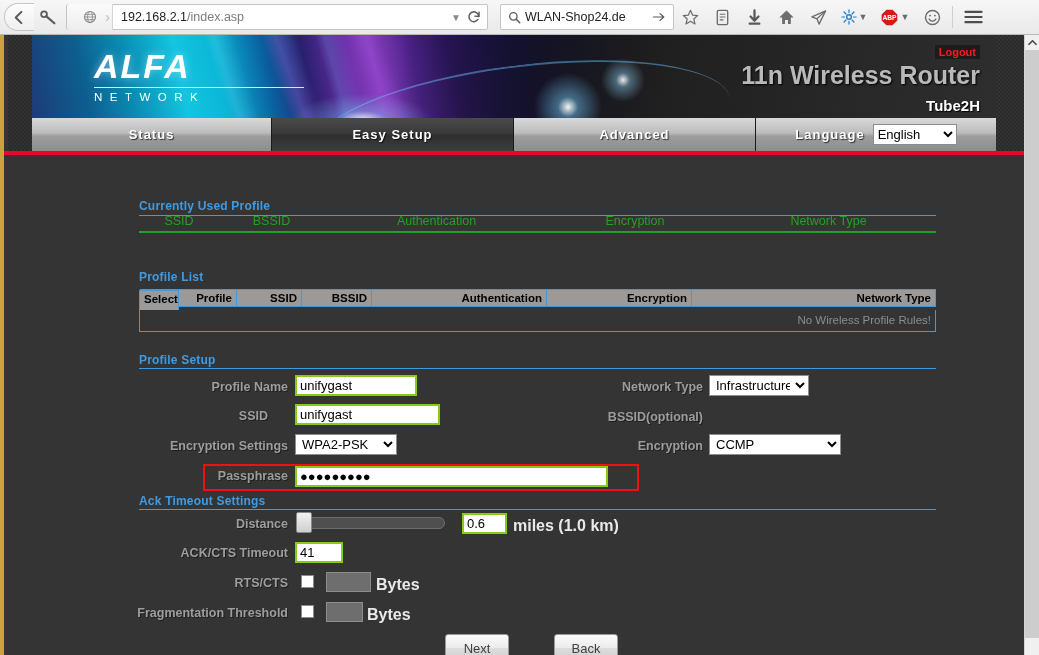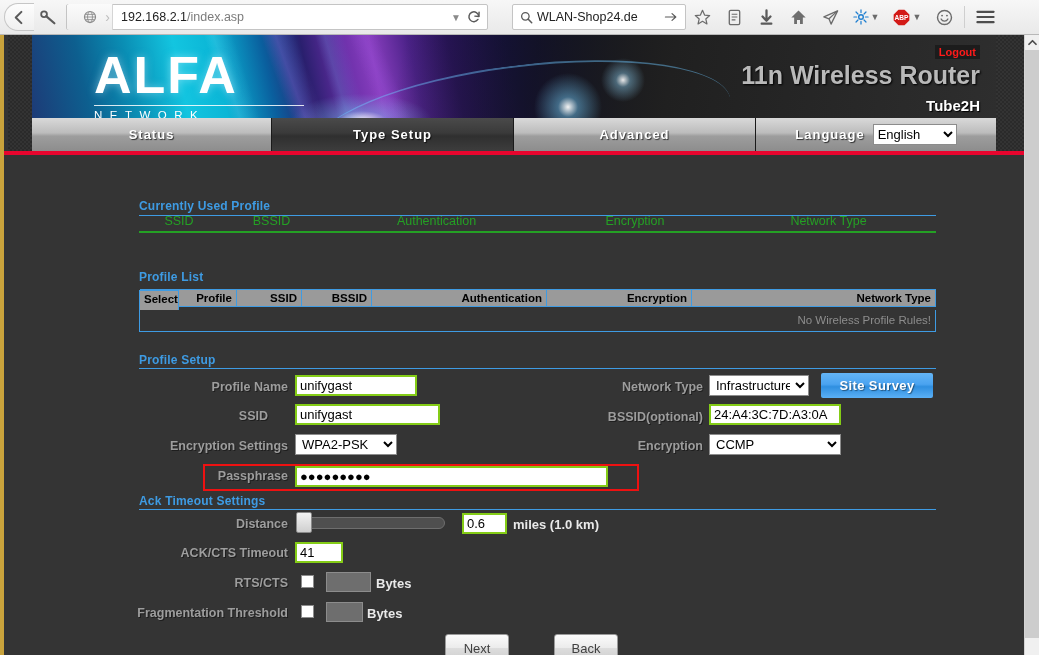--- a/index.html
+++ b/index.html
@@ -61,21 +61,21 @@
   #url-right {
     display:flex;align-items:center;gap:6px;
     padding-right: 6px;
   }
   #search-container {
     width: 174px; height: 26px;
     background: #fff;
     border: 1px solid #c4c4c4;
     border-radius: 2px;
     display:flex;align-items:center;
-    margin-left: 24px;
+    margin-left: 12px;
   }
   #search-text {
     flex:1; font-size: 12.5px; color: #222;
     padding-left: 4px; white-space:nowrap;overflow:hidden;
   }
   .tb-icon {
     width: 32px; height: 28px;
     display:flex;align-items:center;justify-content:center;
     color:#606060;
   }
@@ -131,24 +131,25 @@
     width: 420px; height: 120px;
     border-top: 2px solid rgba(110,200,255,0.45);
     border-radius: 50%;
     transform: rotate(-7deg);
   }
   #logo {
     position: absolute; left: 62px; top: 14px;
     width: 210px;
   }
   #logo-word {
-    font-size: 52px; font-weight: bold; color: #ffffff;
+    font-size: 34px; font-weight: bold; color: #ffffff;
     letter-spacing: 2px; line-height: 1;
     font-family: "Liberation Sans", sans-serif;
     text-shadow: 0 0 8px rgba(200,240,255,0.5);
+    font-style: italic;
   }
   #logo-rule {
     height: 1px; background: rgba(255,255,255,0.85); margin: 4px 0 3px 0;
   }
   #logo-sub {
     font-size: 11.5px; color: #ffffff; letter-spacing: 7.5px;
     text-align: left;
   }
   #router-title {
     position: absolute; right: 16px; top: 26px;
@@ -322,21 +323,21 @@
   #slider-thumb {
     position: absolute; left: 292px; top: 357px;
     width: 16px; height: 21px;
     background: linear-gradient(#f2f2f2,#cfcfcf);
     border: 1px solid #8a8a8a;
     border-radius: 2px;
     cursor: pointer;
   }
   .unitlabel {
     position: absolute;
-    font-size: 13px; font-weight: bold; color: #e9e9e9;
+    font-size: 16px; font-weight: bold; color: #e9e9e9;
   }
   .chk {
     position: absolute;
     width: 13px; height: 13px;
     background: #ffffff;
     border: 1px solid #8c8c8c;
     cursor: pointer;
   }
   .disabled-box {
     position: absolute;
@@ -497,21 +498,21 @@
       <div id="logo-rule"></div>
       <div id="logo-sub">NETWORK</div>
     </div>
     <div id="logout-badge">Logout</div>
     <div id="router-title">11n Wireless Router</div>
     <div id="model-name">Tube2H</div>
   </div>
 
   <div id="navbar">
     <div class="tab" id="tab-status">Status</div>
-    <div class="tab active" id="tab-easy">Type Setup</div>
+    <div class="tab active" id="tab-easy">Easy Setup</div>
     <div class="tab" id="tab-adv">Advanced</div>
     <div class="tab" id="tab-lang">
       <span>Language</span>
       <select id="lang-select">
         <option>English</option>
       </select>
     </div>
   </div>
   <div id="red-rule"></div>
 
@@ -567,24 +568,22 @@
     </select>
 
     <div id="pass-highlight"></div>
     <div class="fld-label" style="left:120px; top:314px; width:164px;">Passphrase</div>
     <input class="txt" style="left: 291px; top: 311px; width: 313px;" value="●●●●●●●●●">
 
     <div class="fld-label" style="left:565px; top:225px; width:134px;">Network Type</div>
     <select class="sel" style="left:705px; top:220px; width:100px;text-align:right;">
       <option>Infrastructure</option>
     </select>
-    <button id="site-survey">Site Survey</button>
 
     <div class="fld-label" style="left:565px; top:255px; width:134px;">BSSID(optional)</div>
-    <input class="txt" style="left: 705px; top: 249px; width: 132px;" value="24:A4:3C:7D:A3:0A">
 
     <div class="fld-label" style="left:565px; top:284px; width:134px;">Encryption</div>
     <select class="sel" style="left:705px; top:279px; width:132px;">
       <option>CCMP</option>
     </select>
 
     <div class="section-title" style="left:135px; top:339px;">Ack Timeout Settings</div>
     <div class="section-rule" style="left:135px; top:354px; width:797px;"></div>
 
     <div class="fld-label" style="left:120px; top:362px; width:164px;">Distance</div>

